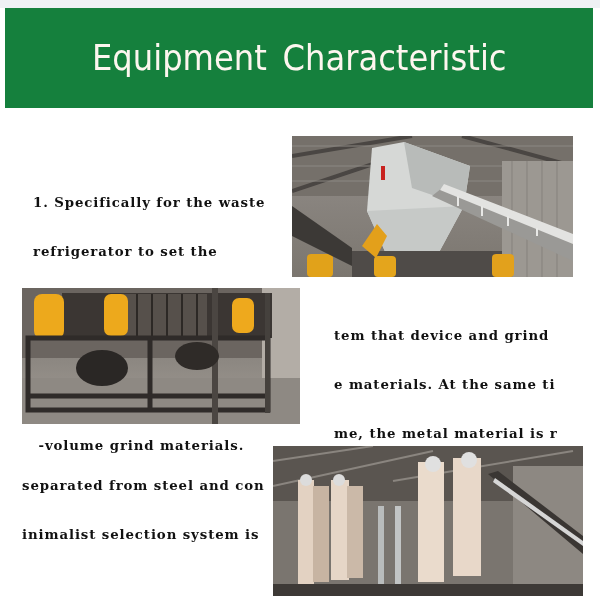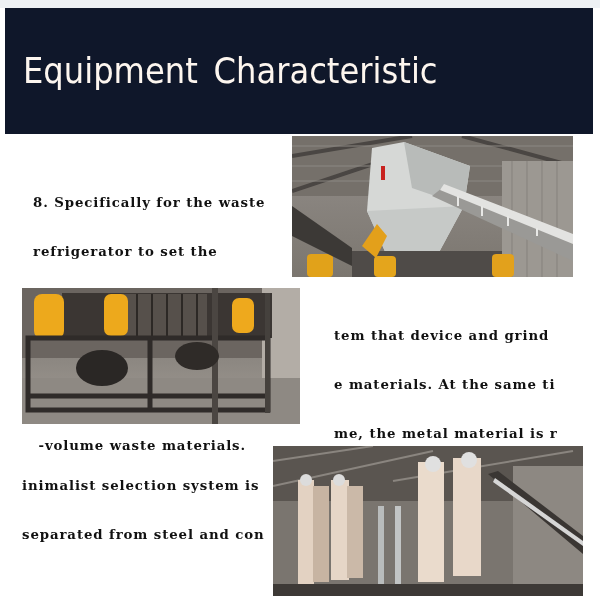--- a/index.html
+++ b/index.html
@@ -1,43 +1,43 @@
 <!DOCTYPE html>
 <html><head>
 <meta charset="utf-8">
 <style>
   * { margin:0; padding:0; box-sizing:border-box; }
   html, body { width:600px; height:600px; background:#ffffff; overflow:hidden; }
   body { position:relative; font-family:"DejaVu Serif", serif; }
   .topstrip { position:absolute; left:0; top:0; width:600px; height:8px; background:#eef1f4; }
-  .banner { position:absolute; left:5px; top:8px; width:588px; height:126px; background:#0f172a; display:flex; align-items:center; }
+  .banner { position:absolute; left:5px; top:8px; width:588px; height:100px; background:#15803d; display:flex; align-items:center; justify-content:center; }
   .banner h1 { color:#fdf6ef; font-family:"DejaVu Sans", sans-serif; font-weight:normal; font-size:35px; letter-spacing:0px; word-spacing:6px; transform:scaleX(0.92); }
   .txt { position:absolute; font-family:"DejaVu Serif", serif; font-weight:bold; font-size:13.3px; line-height:16.2px; color:#111; letter-spacing:0.9px; white-space:pre; }
   .photo { position:absolute; overflow:hidden; }
   
   .p1 { left:292px; top:136px; width:281px; height:141px; background:linear-gradient(180deg,#6f6a65 0%,#8a8580 40%,#7b766f 100%); }
   .p2 { left:22px; top:288px; width:278px; height:136px; background:linear-gradient(180deg,#7a7470 0%,#8d8882 55%,#a39d96 100%); }
   .p3 { left:273px; top:446px; width:310px; height:150px; background:linear-gradient(180deg,#5f5a55 0%,#7d7873 50%,#6c6762 100%); }
 </style>
 </head>
 <body>
 
 <div class="topstrip"></div>
 
 <div class="banner">
   <h1>Equipment Characteristic</h1>
 </div>
 
 <div class="txt" style="left:33px; top:163px;">
-  <div>8. Specifically for the waste</div>
+  <div>1. Specifically for the waste</div>
   <div>refrigerator to set the</div>
   <div>hydraulic pressure device to</div>
   <div>increase the recycling produ</div>
   <div>ction efficiency of such large</div>
-  <div> -volume waste materials.</div>
+  <div> -volume grind materials.</div>
 </div>
 
 <div class="photo p1">
   <svg width="281" height="141" viewBox="0 0 281 141">
 
     <rect x="0" y="0" width="281" height="60" fill="#75706a"></rect>
     <g stroke="#4a4643" stroke-width="4">
       <line x1="0" y1="20" x2="120" y2="0"></line>
       <line x1="0" y1="55" x2="90" y2="25"></line>
       <line x1="170" y1="0" x2="281" y2="30"></line>
@@ -117,22 +117,22 @@
   <div>tem that device and grind</div>
   <div>e materials. At the same ti</div>
   <div>me, the metal material is r</div>
   <div>ubbed into spherical shape,</div>
   
   
   
 </div>
 
 <div class="txt" style="left:22px; top:446px;">
+  <div>separated from steel and con</div>
   <div>inimalist selection system is</div>
-  <div>separated from steel and con</div>
   
   
   
   
   
 </div>
 
 <div class="photo p3">
   <svg width="310" height="150" viewBox="0 0 310 150">
     <rect x="0" y="0" width="310" height="55" fill="#5a5550"></rect>

